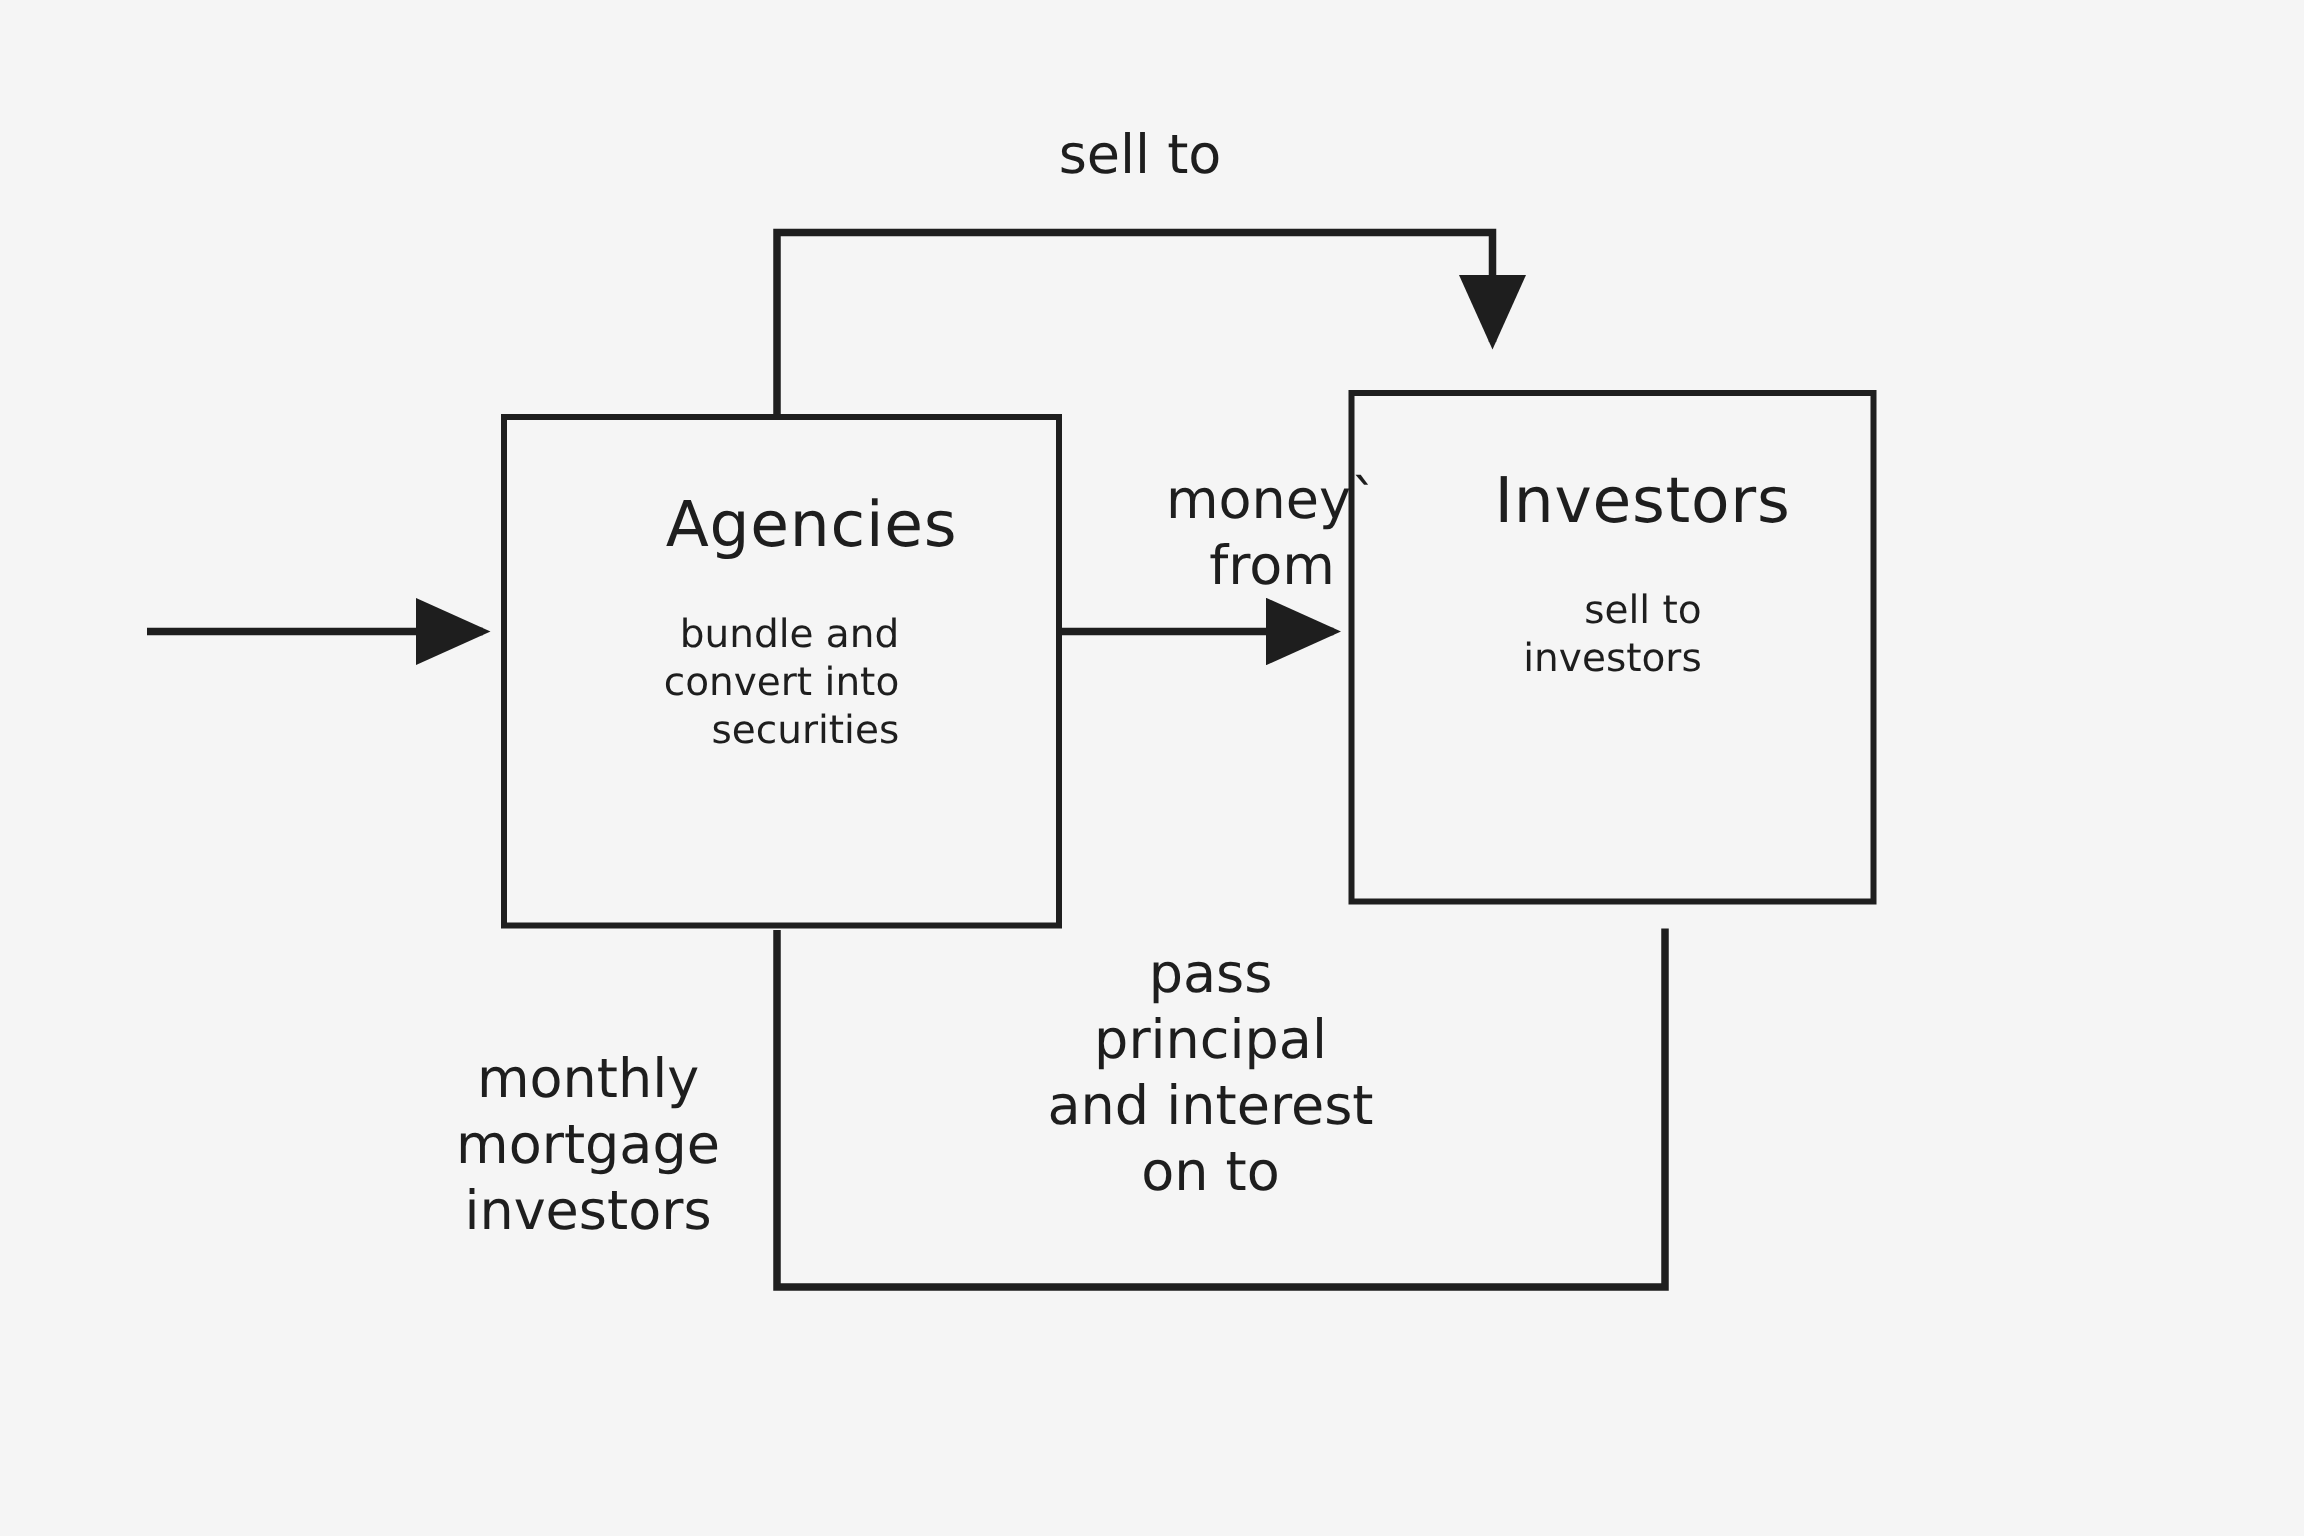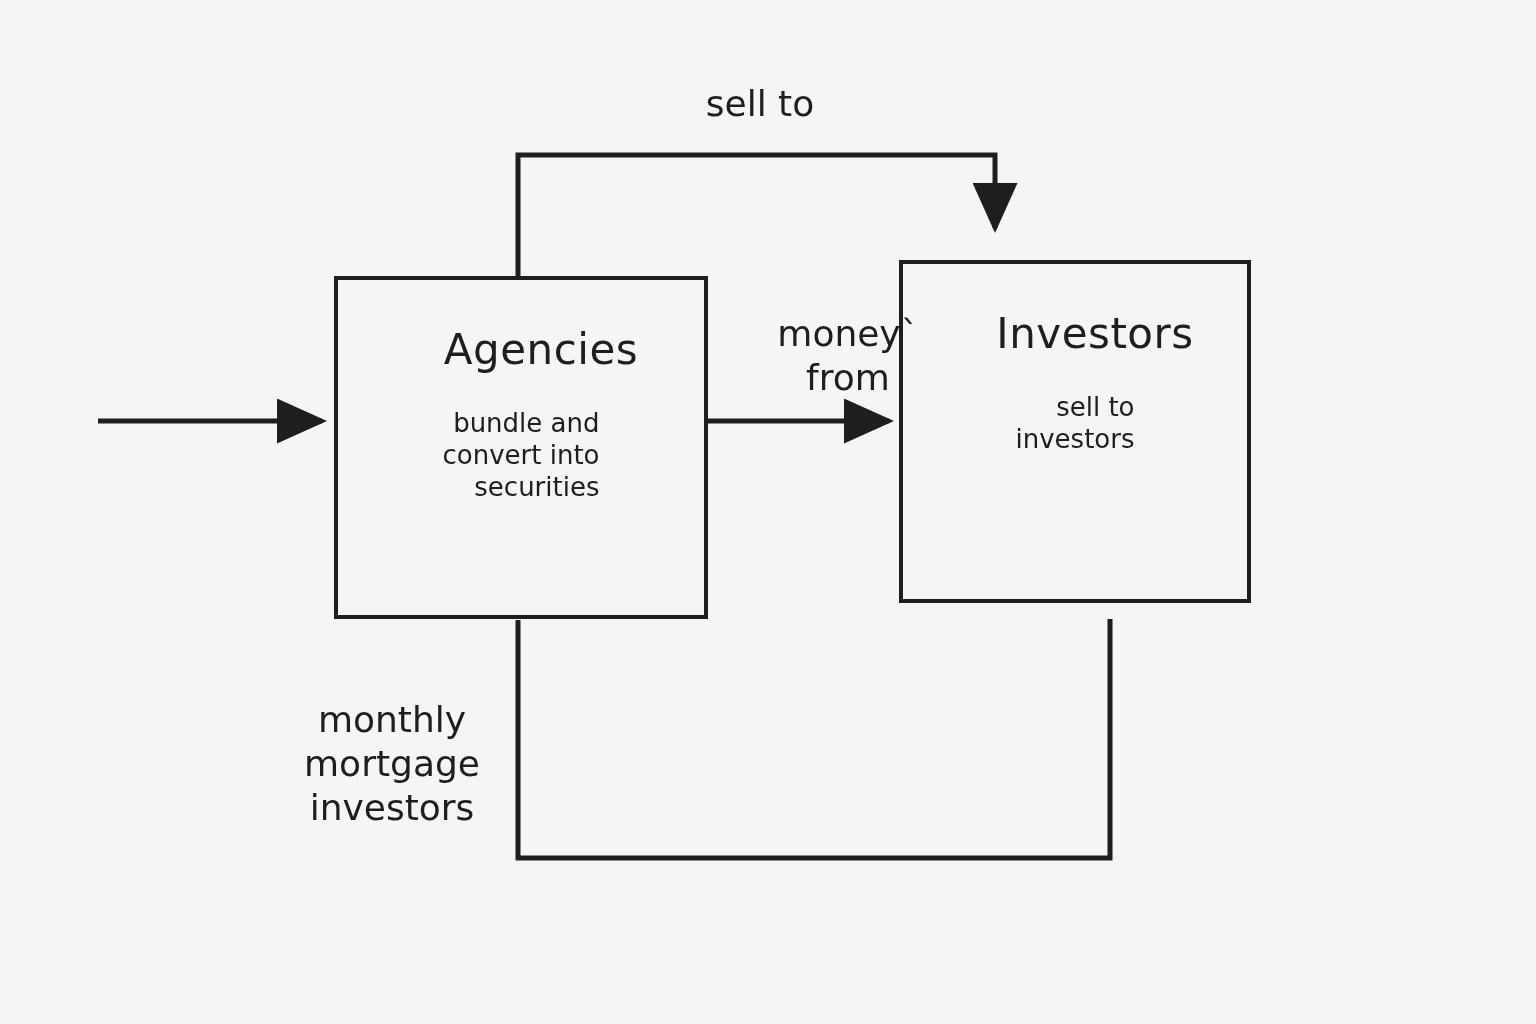--- a/index.html
+++ b/index.html
@@ -146,14 +146,18 @@
 
   <div class="edge-label" id="label-sell-to-top">sell to</div>
 
   <div class="edge-label" id="label-money-from">money`
 from</div>
 
   <div class="edge-label" id="label-monthly-mortgage">monthly
 mortgage
 investors</div>
 
+  <div class="edge-label" id="label-pass-principal">pass
+principal
+and interest
+on to</div>
 
 </div>
 
 </body></html>

